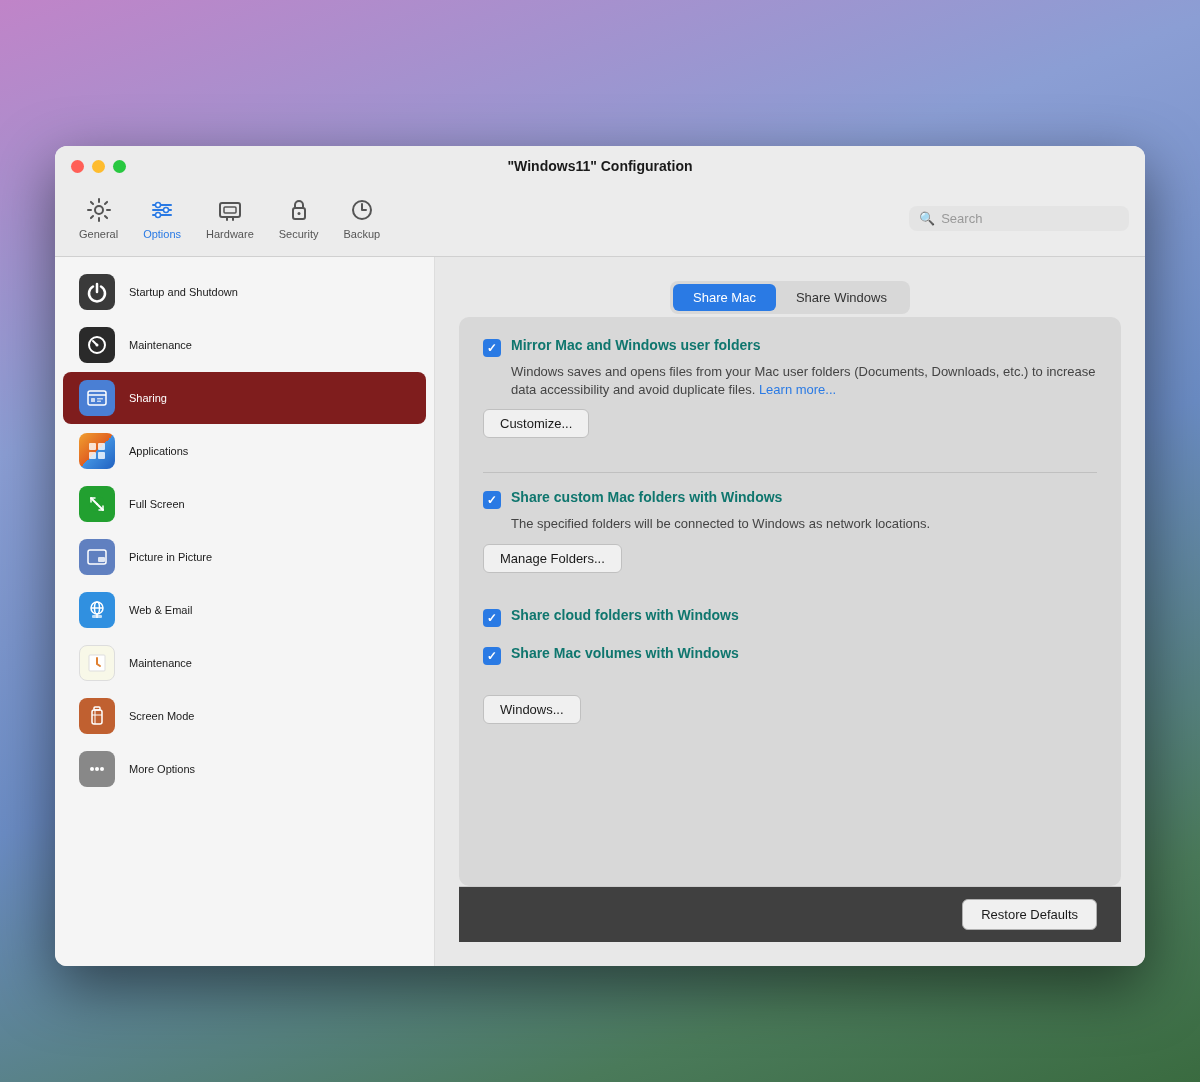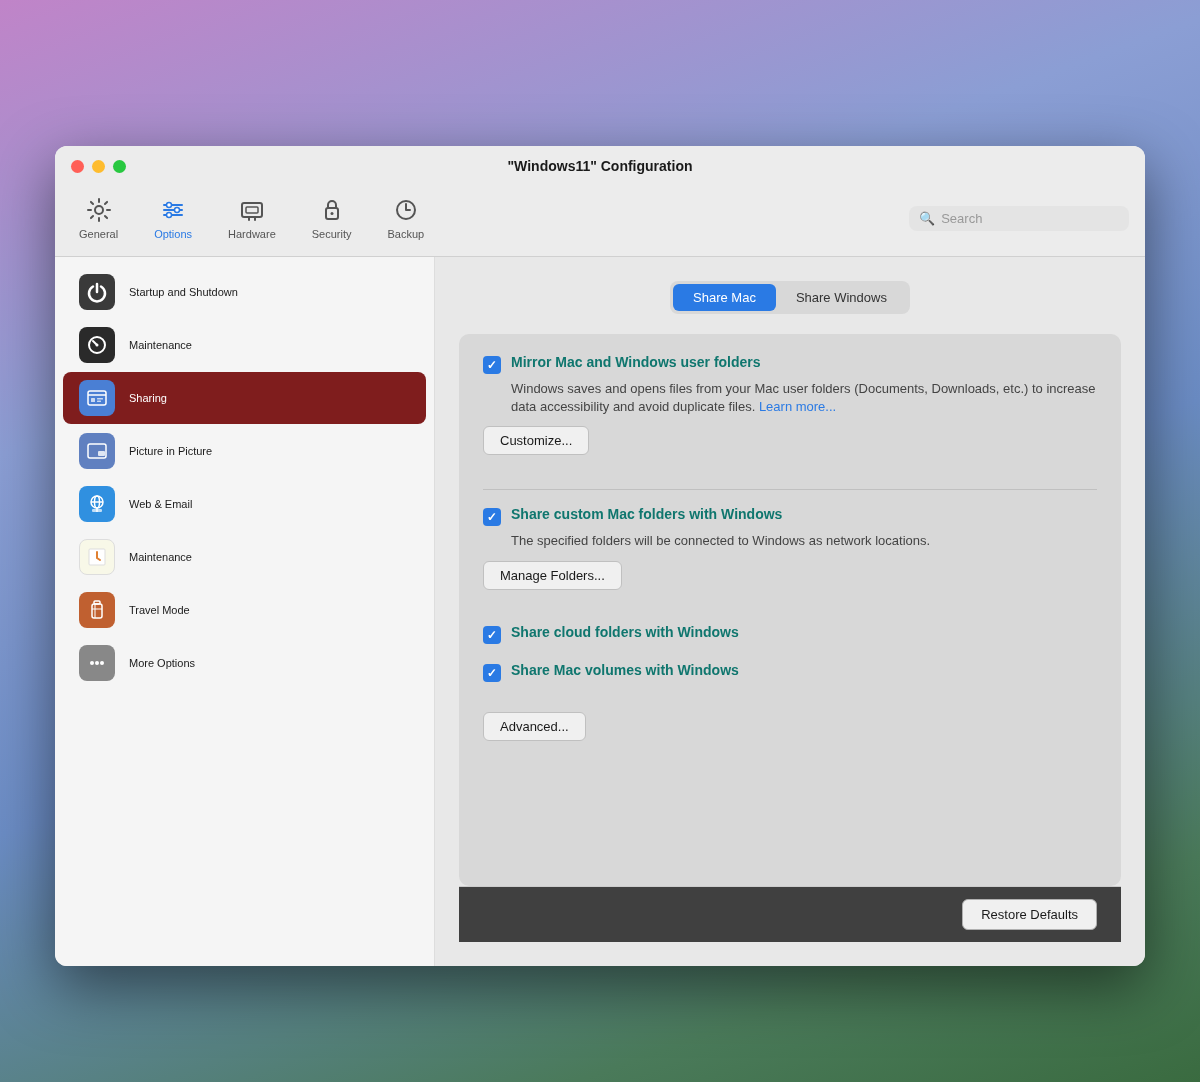--- a/index.html
+++ b/index.html
@@ -73,21 +73,21 @@
     
     .toolbar {
       display: flex;
       align-items: center;
       padding: 8px 0 12px 0;
       gap: 0;
     }
 
     .toolbar-items {
       display: flex;
-      gap: 20px;
+      gap: 9px;
       align-items: flex-start;
       flex: 1;
     }
 
     .toolbar-item {
       display: flex;
       flex-direction: column;
       align-items: center;
       gap: 4px;
       cursor: pointer;
@@ -224,21 +224,21 @@
       flex-direction: column;
     }
 
     
     .tab-switcher {
       display: flex;
       background: #d8d8d8;
       border-radius: 8px;
       padding: 3px;
       align-self: center;
-      margin-bottom: 20px;
+      margin-bottom: 3px;
       gap: 0;
     }
 
     .tab-btn {
       padding: 6px 20px;
       border-radius: 6px;
       border: none;
       font-size: 13px;
       font-weight: 500;
       cursor: pointer;
@@ -460,21 +460,44 @@
             <rect x="2" y="4" width="18" height="14" rx="2" stroke="white" stroke-width="1.5"></rect>
             <line x1="2" y1="8" x2="20" y2="8" stroke="white" stroke-width="1.5"></line>
             <rect x="5" y="11" width="4" height="4" rx="0.5" fill="white" opacity="0.7"></rect>
             <rect x="11" y="11" width="6" height="1.5" rx="0.5" fill="white" opacity="0.7"></rect>
             <rect x="11" y="13.5" width="4" height="1.5" rx="0.5" fill="white" opacity="0.7"></rect>
           </svg>
         </div>
         <span class="sidebar-item-label">Sharing</span>
       </div>
 
-
+      <div class="sidebar-item">
+        <div class="sidebar-icon" style="background: linear-gradient(135deg, #f0a030 0%, #e06020 50%, #4090e0 50%, #2060c0 100%); border-radius:8px; overflow:hidden;">
+          <svg width="22" height="22" viewBox="0 0 22 22" fill="none">
+            <rect x="3" y="3" width="7" height="7" rx="1" fill="white" opacity="0.8"></rect>
+            <rect x="12" y="3" width="7" height="7" rx="1" fill="white" opacity="0.8"></rect>
+            <rect x="3" y="12" width="7" height="7" rx="1" fill="white" opacity="0.8"></rect>
+            <rect x="12" y="12" width="7" height="7" rx="1" fill="white" opacity="0.8"></rect>
+          </svg>
+        </div>
+        <span class="sidebar-item-label">Applications</span>
+      </div>
+
+      <div class="sidebar-item">
+        <div class="sidebar-icon icon-fullscreen">
+          <svg width="22" height="22" viewBox="0 0 22 22" fill="none">
+            <circle cx="11" cy="11" r="8" fill="#22a030"></circle>
+            <path d="M11 11L5 5" stroke="white" stroke-width="2" stroke-linecap="round"></path>
+            <path d="M5 5h4M5 5v4" stroke="white" stroke-width="1.5" stroke-linecap="round"></path>
+            <path d="M17 17l-6-6" stroke="white" stroke-width="2" stroke-linecap="round"></path>
+            <path d="M17 17h-4M17 17v-4" stroke="white" stroke-width="1.5" stroke-linecap="round"></path>
+          </svg>
+        </div>
+        <span class="sidebar-item-label">Full Screen</span>
+      </div>
 
       <div class="sidebar-item">
         <div class="sidebar-icon" style="background:#6080c0; border-radius:8px;">
           <svg width="22" height="22" viewBox="0 0 22 22" fill="none">
             <rect x="2" y="4" width="18" height="14" rx="2" stroke="white" stroke-width="1.5"></rect>
             <rect x="12" y="11" width="7" height="5" rx="1" fill="white" opacity="0.8"></rect>
           </svg>
         </div>
         <span class="sidebar-item-label">Picture in Picture</span>
       </div>
@@ -505,21 +528,21 @@
 
       <div class="sidebar-item">
         <div class="sidebar-icon" style="background:#c06030; border-radius:8px;">
           <svg width="22" height="22" viewBox="0 0 22 22" fill="none">
             <rect x="6" y="5" width="10" height="14" rx="2" stroke="white" stroke-width="1.5"></rect>
             <line x1="9" y1="5" x2="9" y2="19" stroke="white" stroke-width="1"></line>
             <rect x="8" y="2" width="6" height="3" rx="1" stroke="white" stroke-width="1.5"></rect>
             <line x1="6" y1="10" x2="16" y2="10" stroke="white" stroke-width="1"></line>
           </svg>
         </div>
-        <span class="sidebar-item-label">Travel Mode</span>
+        <span class="sidebar-item-label">Screen Mode</span>
       </div>
 
       <div class="sidebar-item">
         <div class="sidebar-icon" style="background:#888; border-radius:8px;">
           <svg width="22" height="22" viewBox="0 0 22 22" fill="none">
             <circle cx="6" cy="11" r="2" fill="white"></circle>
             <circle cx="11" cy="11" r="2" fill="white"></circle>
             <circle cx="16" cy="11" r="2" fill="white"></circle>
           </svg>
         </div>
@@ -580,21 +603,21 @@
         <div class="checkbox-section">
           <div class="checkbox-row">
             <div class="checkbox">
               <span class="checkbox-check">✓</span>
             </div>
             <span class="checkbox-title">Share Mac volumes with Windows</span>
           </div>
         </div>
 
         
-        <button class="action-btn" style="margin-top:12px;">Advanced...</button>
+        <button class="action-btn" style="margin-top:12px;">Windows...</button>
 
       </div>
 
       <div class="bottom-bar">
         <button class="restore-btn">Restore Defaults</button>
       </div>
     </div>
   </div>
 </div>
 

